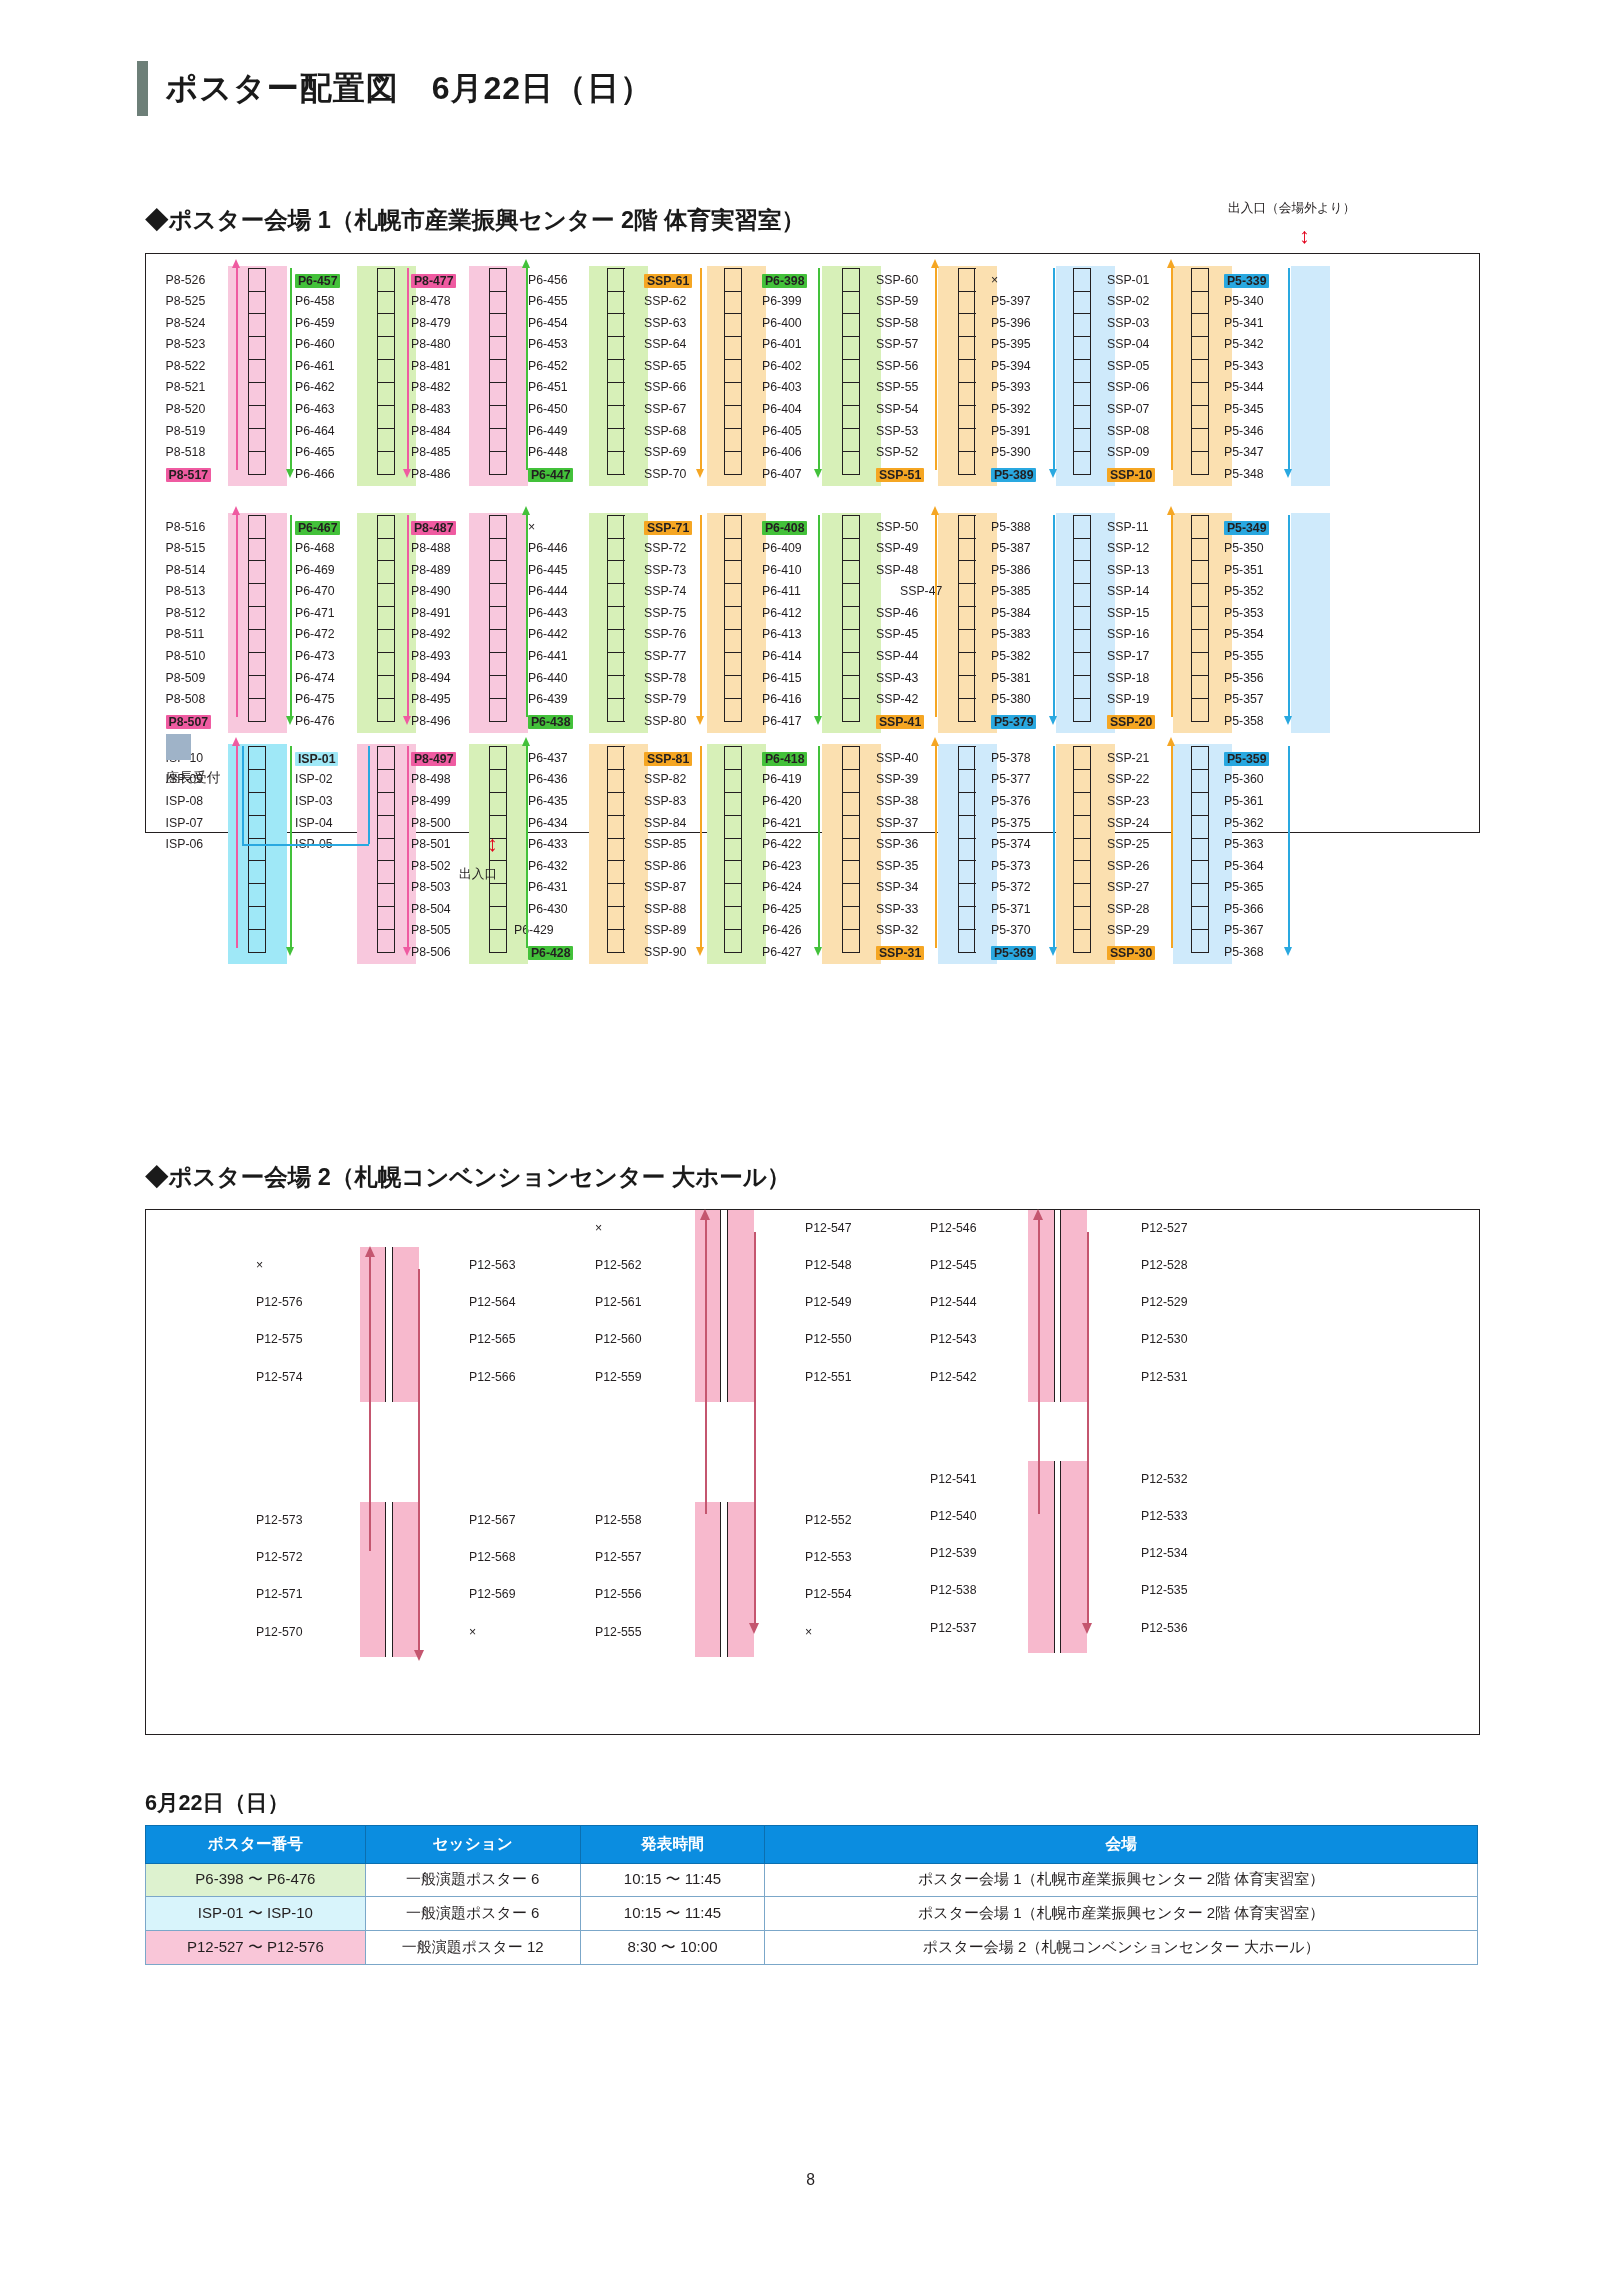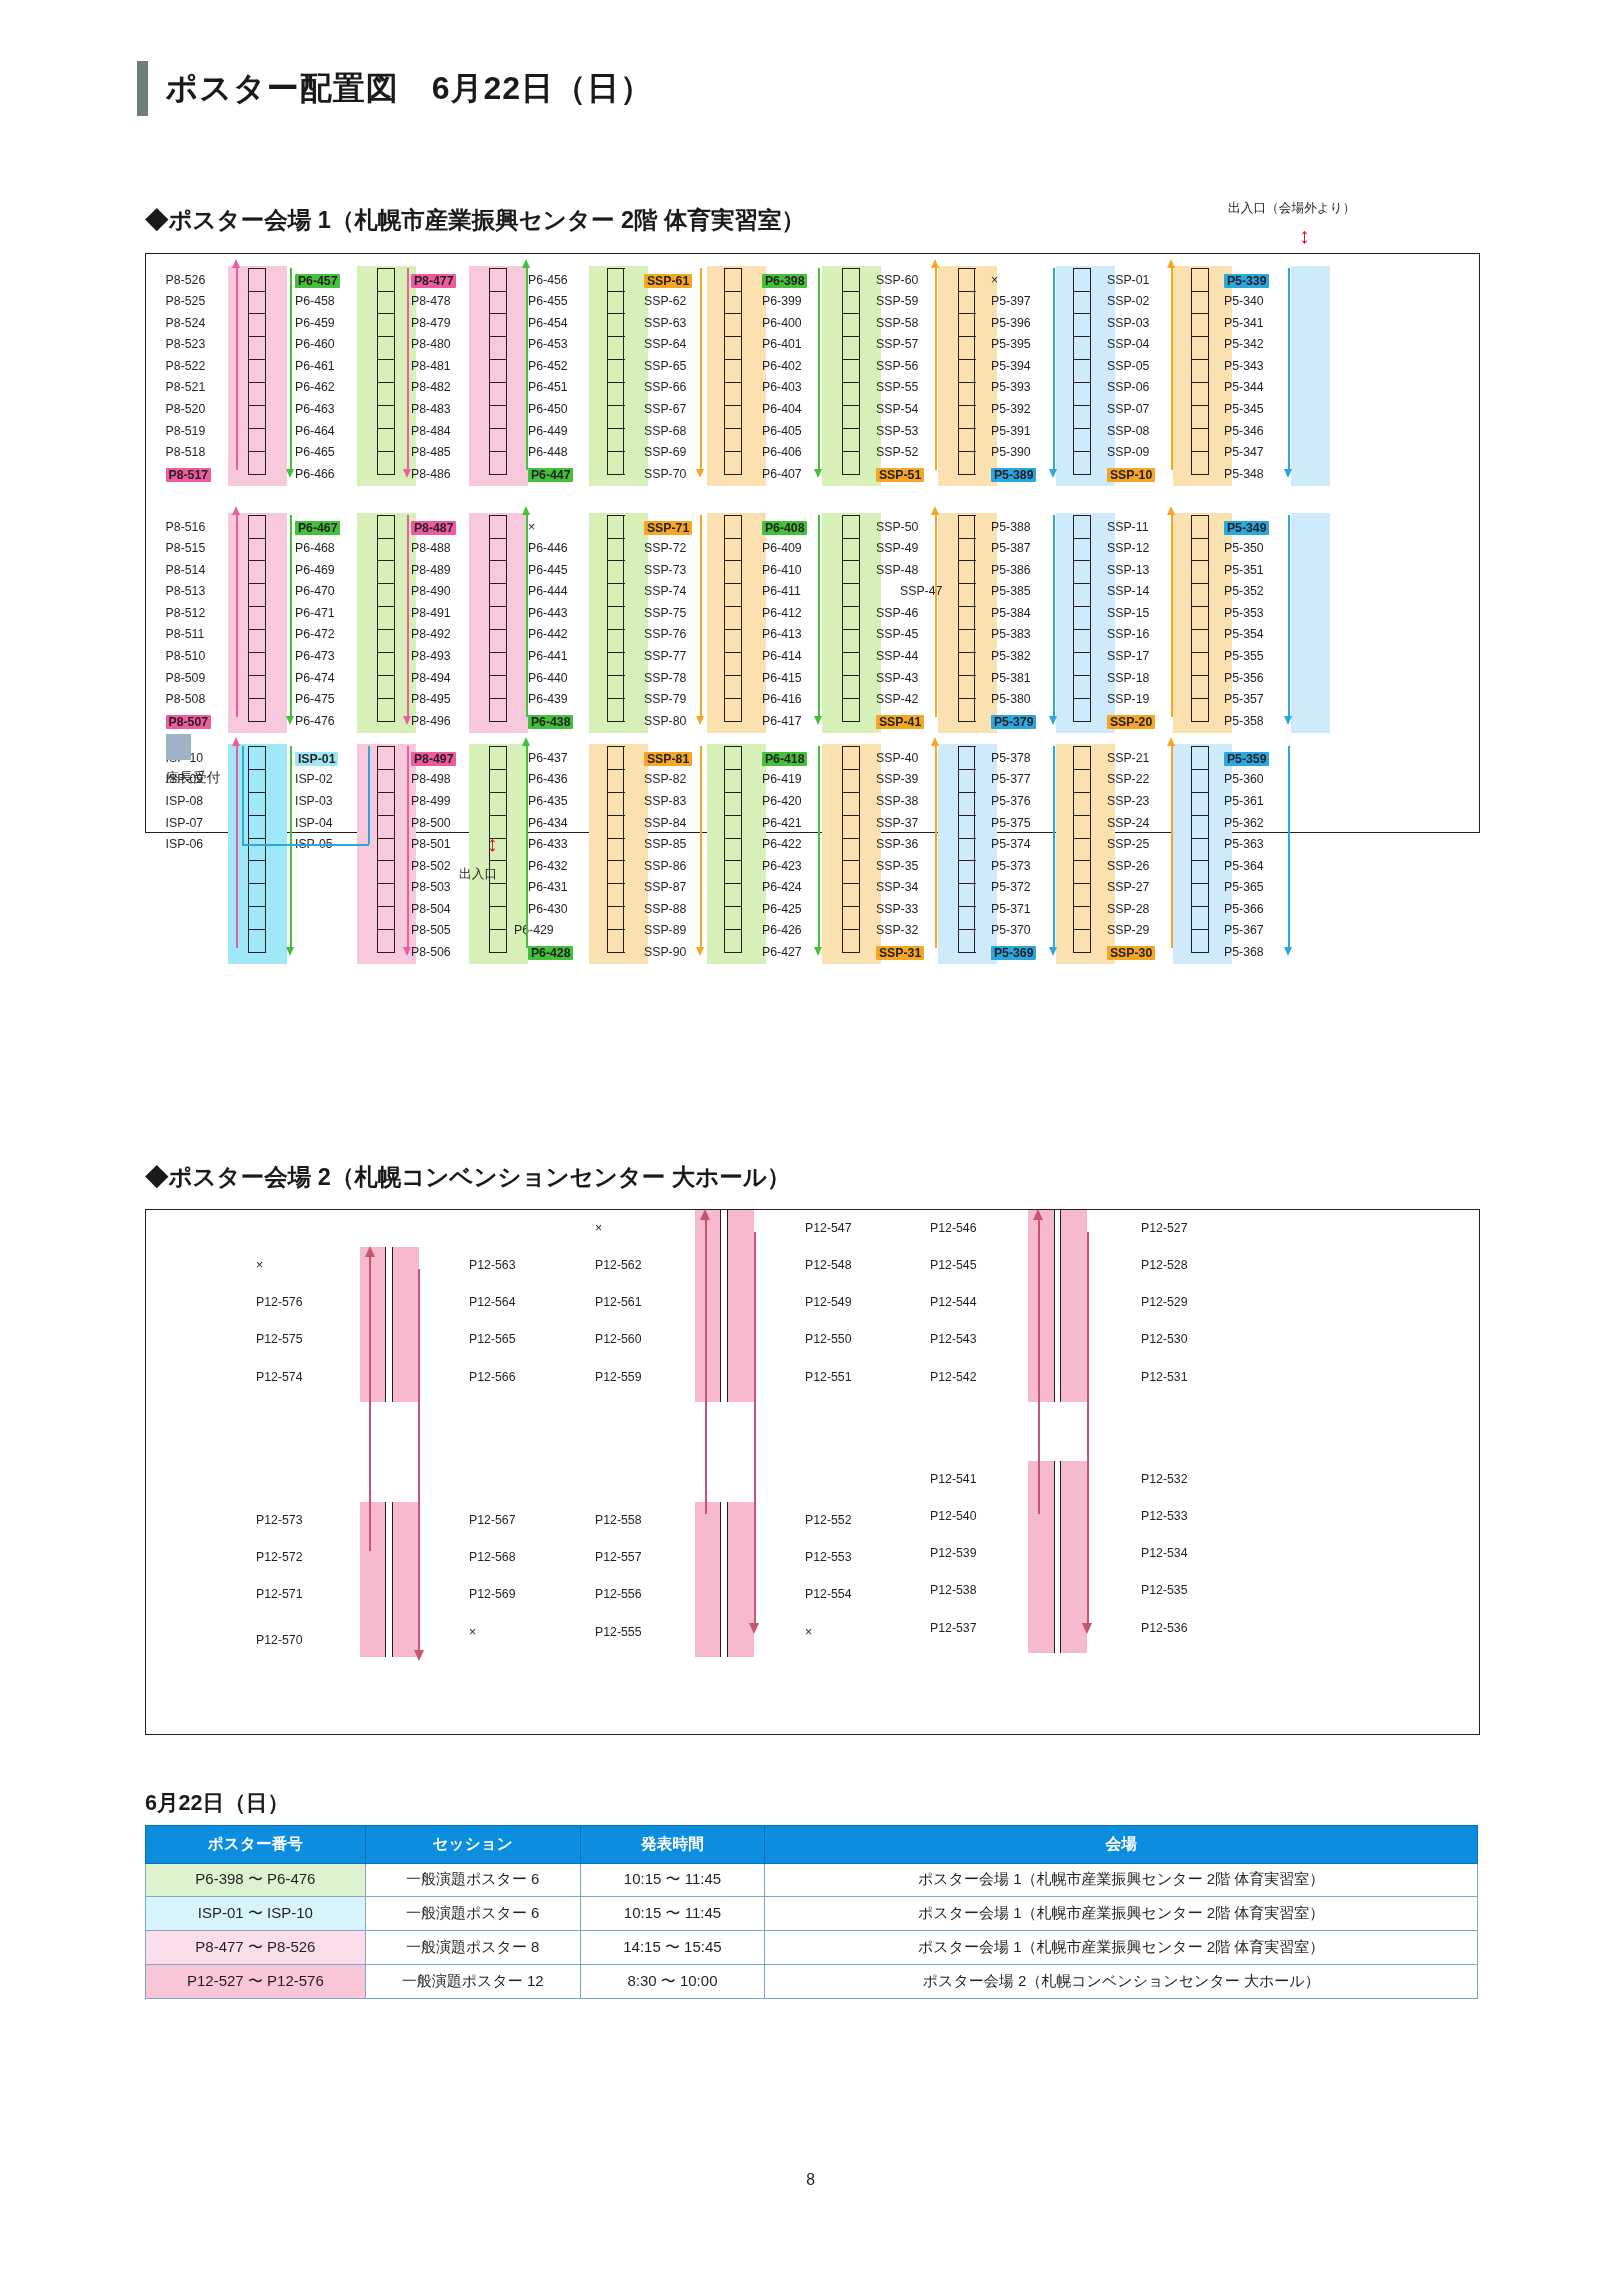--- a/index.html
+++ b/index.html
@@ -820,21 +820,21 @@
       <div class="lbl" style="left: 995px; top: 86px;">P12-529</div>
       <div class="lbl" style="left: 995px; top: 123px;">P12-530</div>
       <div class="lbl" style="left: 995px; top: 161px;">P12-531</div>
       <div class="band" style="left:214px;top:292px;width:25.5px;height:155px;background:#f7b9cd;"></div>
       <div class="band" style="left:247px;top:292px;width:25.5px;height:155px;background:#f7b9cd;"></div>
       <div class="vline" style="left:239px;top:292px;height:155px;"></div>
       <div class="vline" style="left:246px;top:292px;height:155px;"></div>
       <div class="lbl" style="left: 110px; top: 304px;">P12-573</div>
       <div class="lbl" style="left: 110px; top: 341px;">P12-572</div>
       <div class="lbl" style="left: 110px; top: 378px;">P12-571</div>
-      <div class="lbl" style="left: 110px; top: 416px; margin-top: 8px;">P12-570</div>
+      <div class="lbl" style="left: 110px; top: 416px;">P12-570</div>
       <div class="lbl" style="left: 323px; top: 304px;">P12-567</div>
       <div class="lbl" style="left: 323px; top: 341px;">P12-568</div>
       <div class="lbl" style="left: 323px; top: 378px;">P12-569</div>
       <div class="lbl" style="left: 323px; top: 416px;">×</div>
       <div class="band" style="left:549px;top:292px;width:25.5px;height:155px;background:#f7b9cd;"></div>
       <div class="band" style="left:582px;top:292px;width:25.5px;height:155px;background:#f7b9cd;"></div>
       <div class="vline" style="left:574px;top:292px;height:155px;"></div>
       <div class="vline" style="left:581px;top:292px;height:155px;"></div>
       <div class="lbl" style="left: 449px; top: 304px;">P12-558</div>
       <div class="lbl" style="left: 449px; top: 341px;">P12-557</div>
@@ -890,26 +890,20 @@
           <td>10:15 〜 11:45</td>
           <td class="venue">ポスター会場 1（札幌市産業振興センター 2階 体育実習室）</td>
         </tr>
         <tr>
           <td style="background: rgb(216, 244, 251);">ISP-01 〜 ISP-10</td>
           <td>一般演題ポスター 6</td>
           <td>10:15 〜 11:45</td>
           <td class="venue">ポスター会場 1（札幌市産業振興センター 2階 体育実習室）</td>
         </tr>
         <tr>
-          <td style="background: rgb(251, 221, 236);">P8-477 〜 P8-526</td>
-          <td>一般演題ポスター 8</td>
-          <td>14:15 〜 15:45</td>
-          <td class="venue">ポスター会場 1（札幌市産業振興センター 2階 体育実習室）</td>
-        </tr>
-        <tr>
           <td style="background: rgb(249, 198, 216);">P12-527 〜 P12-576</td>
           <td>一般演題ポスター 12</td>
           <td>8:30 〜 10:00</td>
           <td class="venue">ポスター会場 2（札幌コンベンションセンター 大ホール）</td>
         </tr>
       </tbody>
   </table>
 
   <div class="pagenum">8</div>
 </div>

